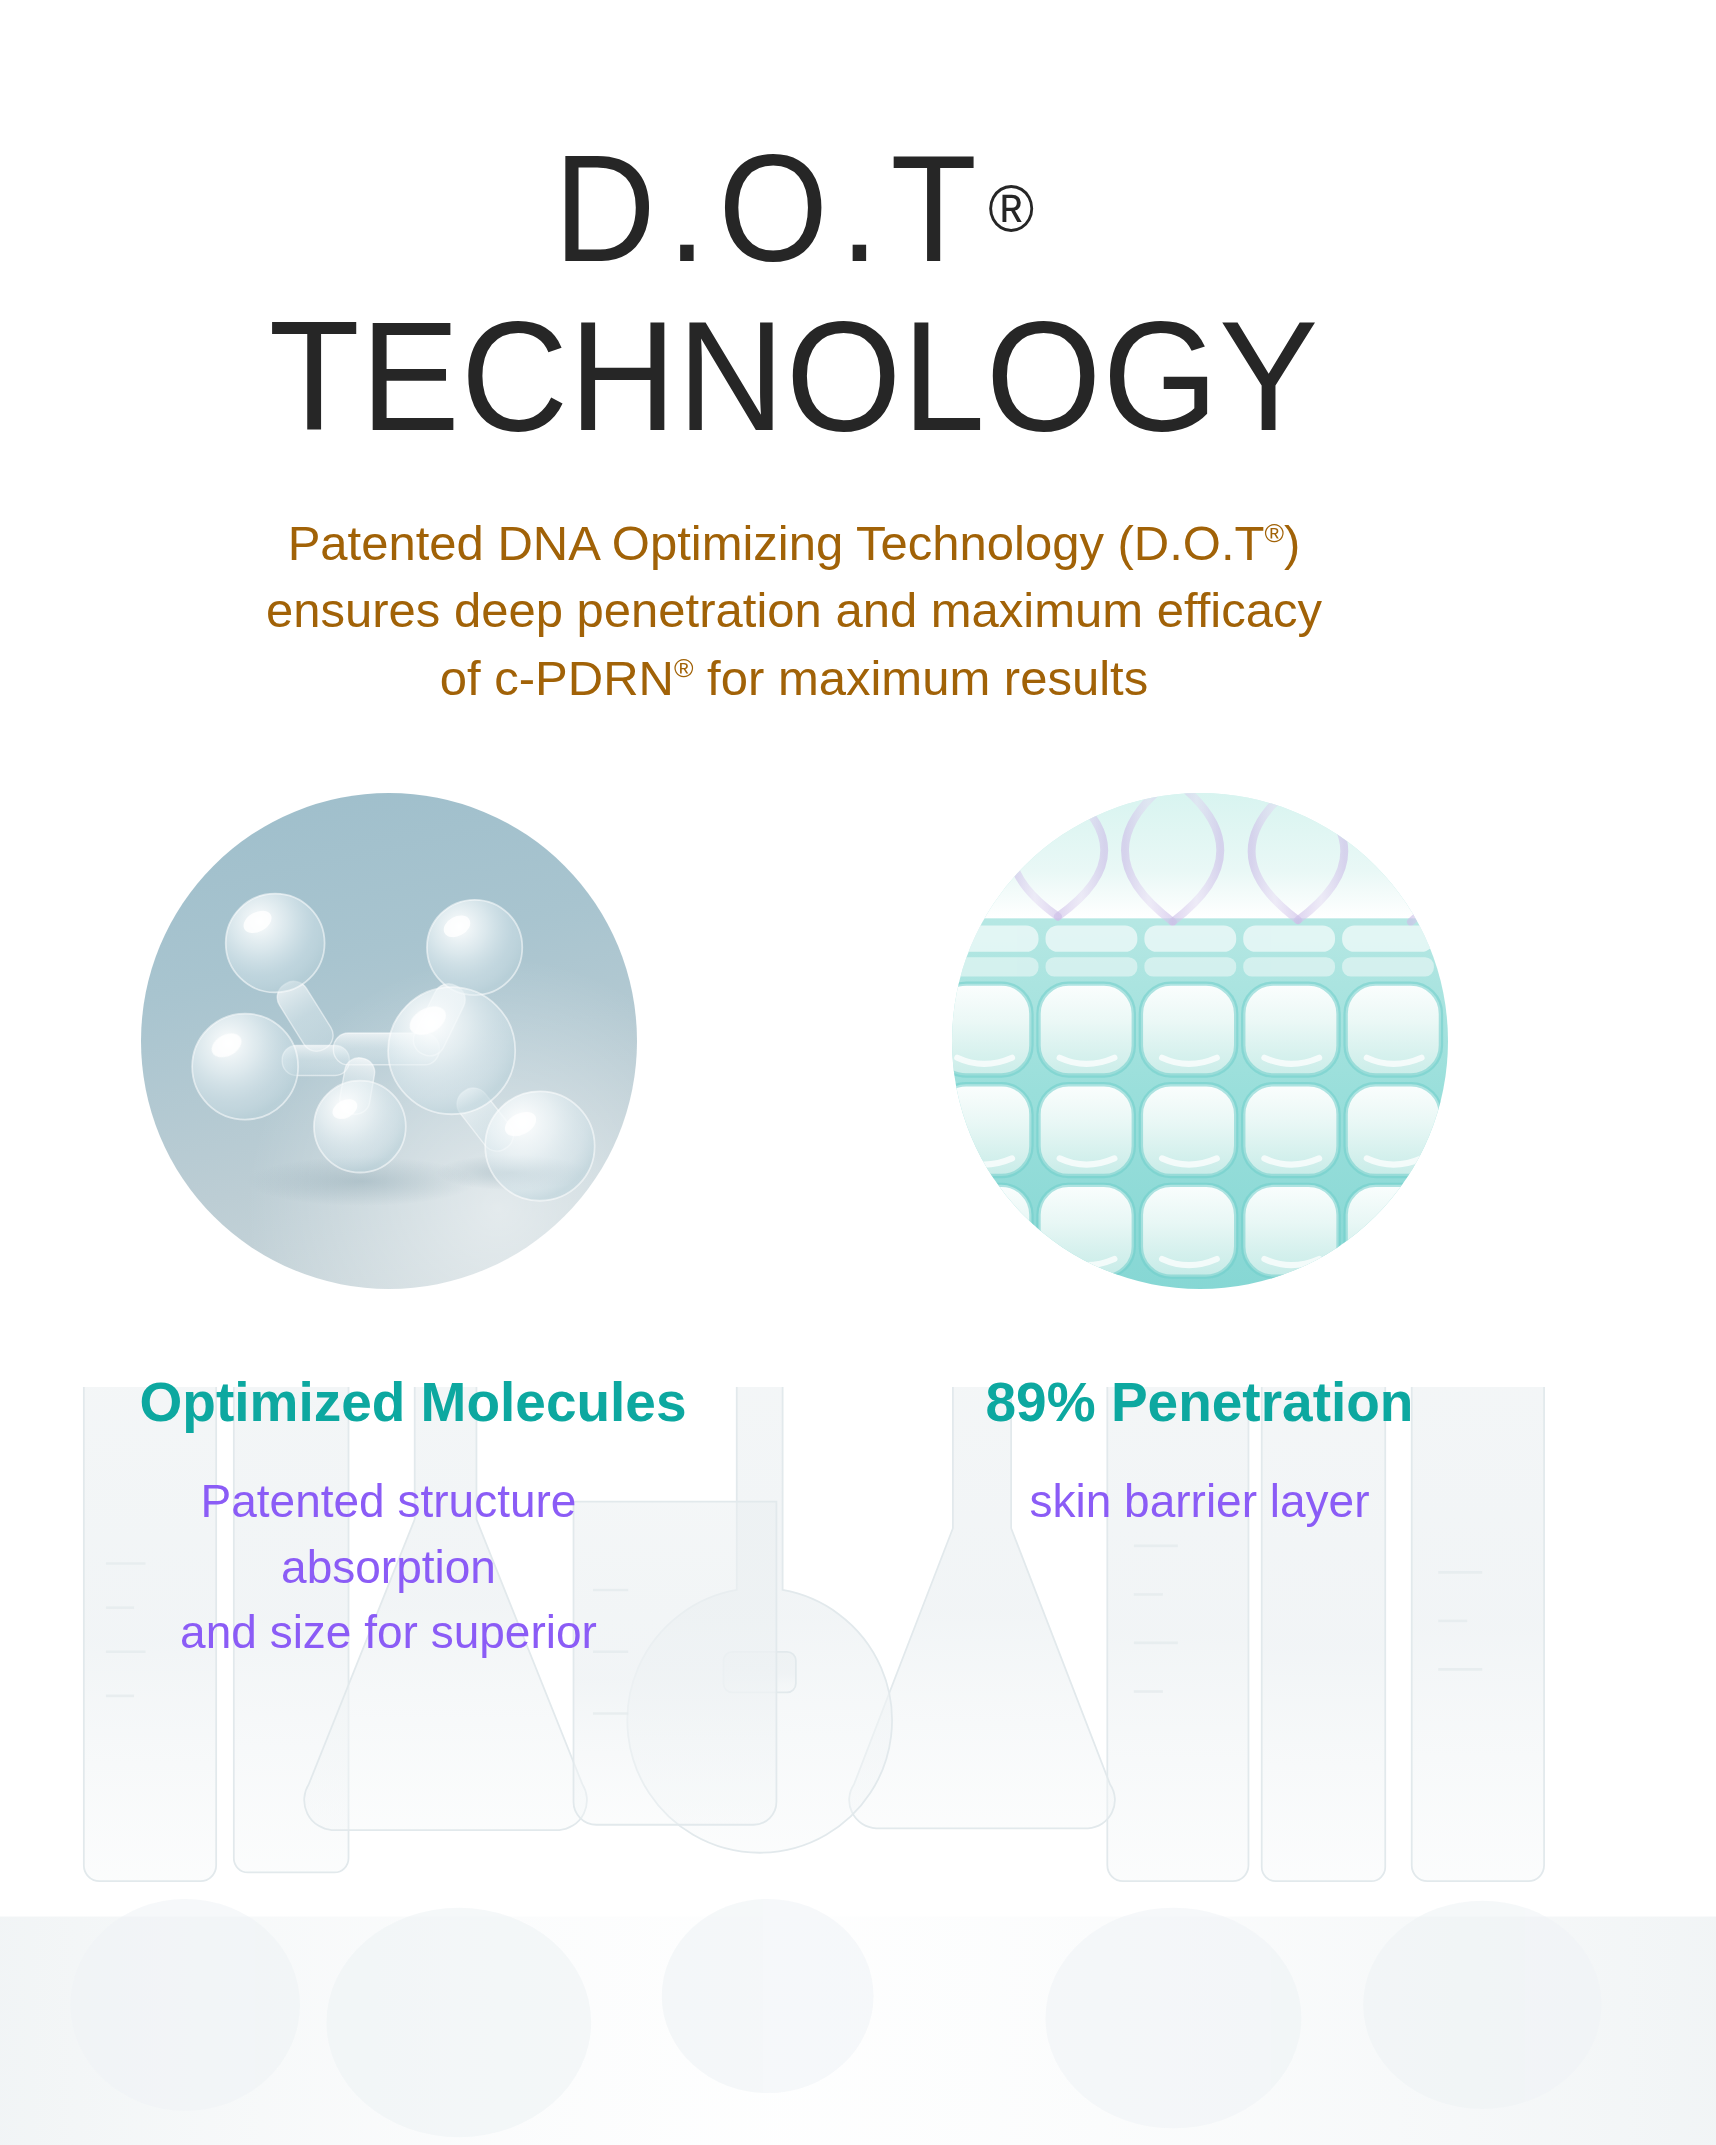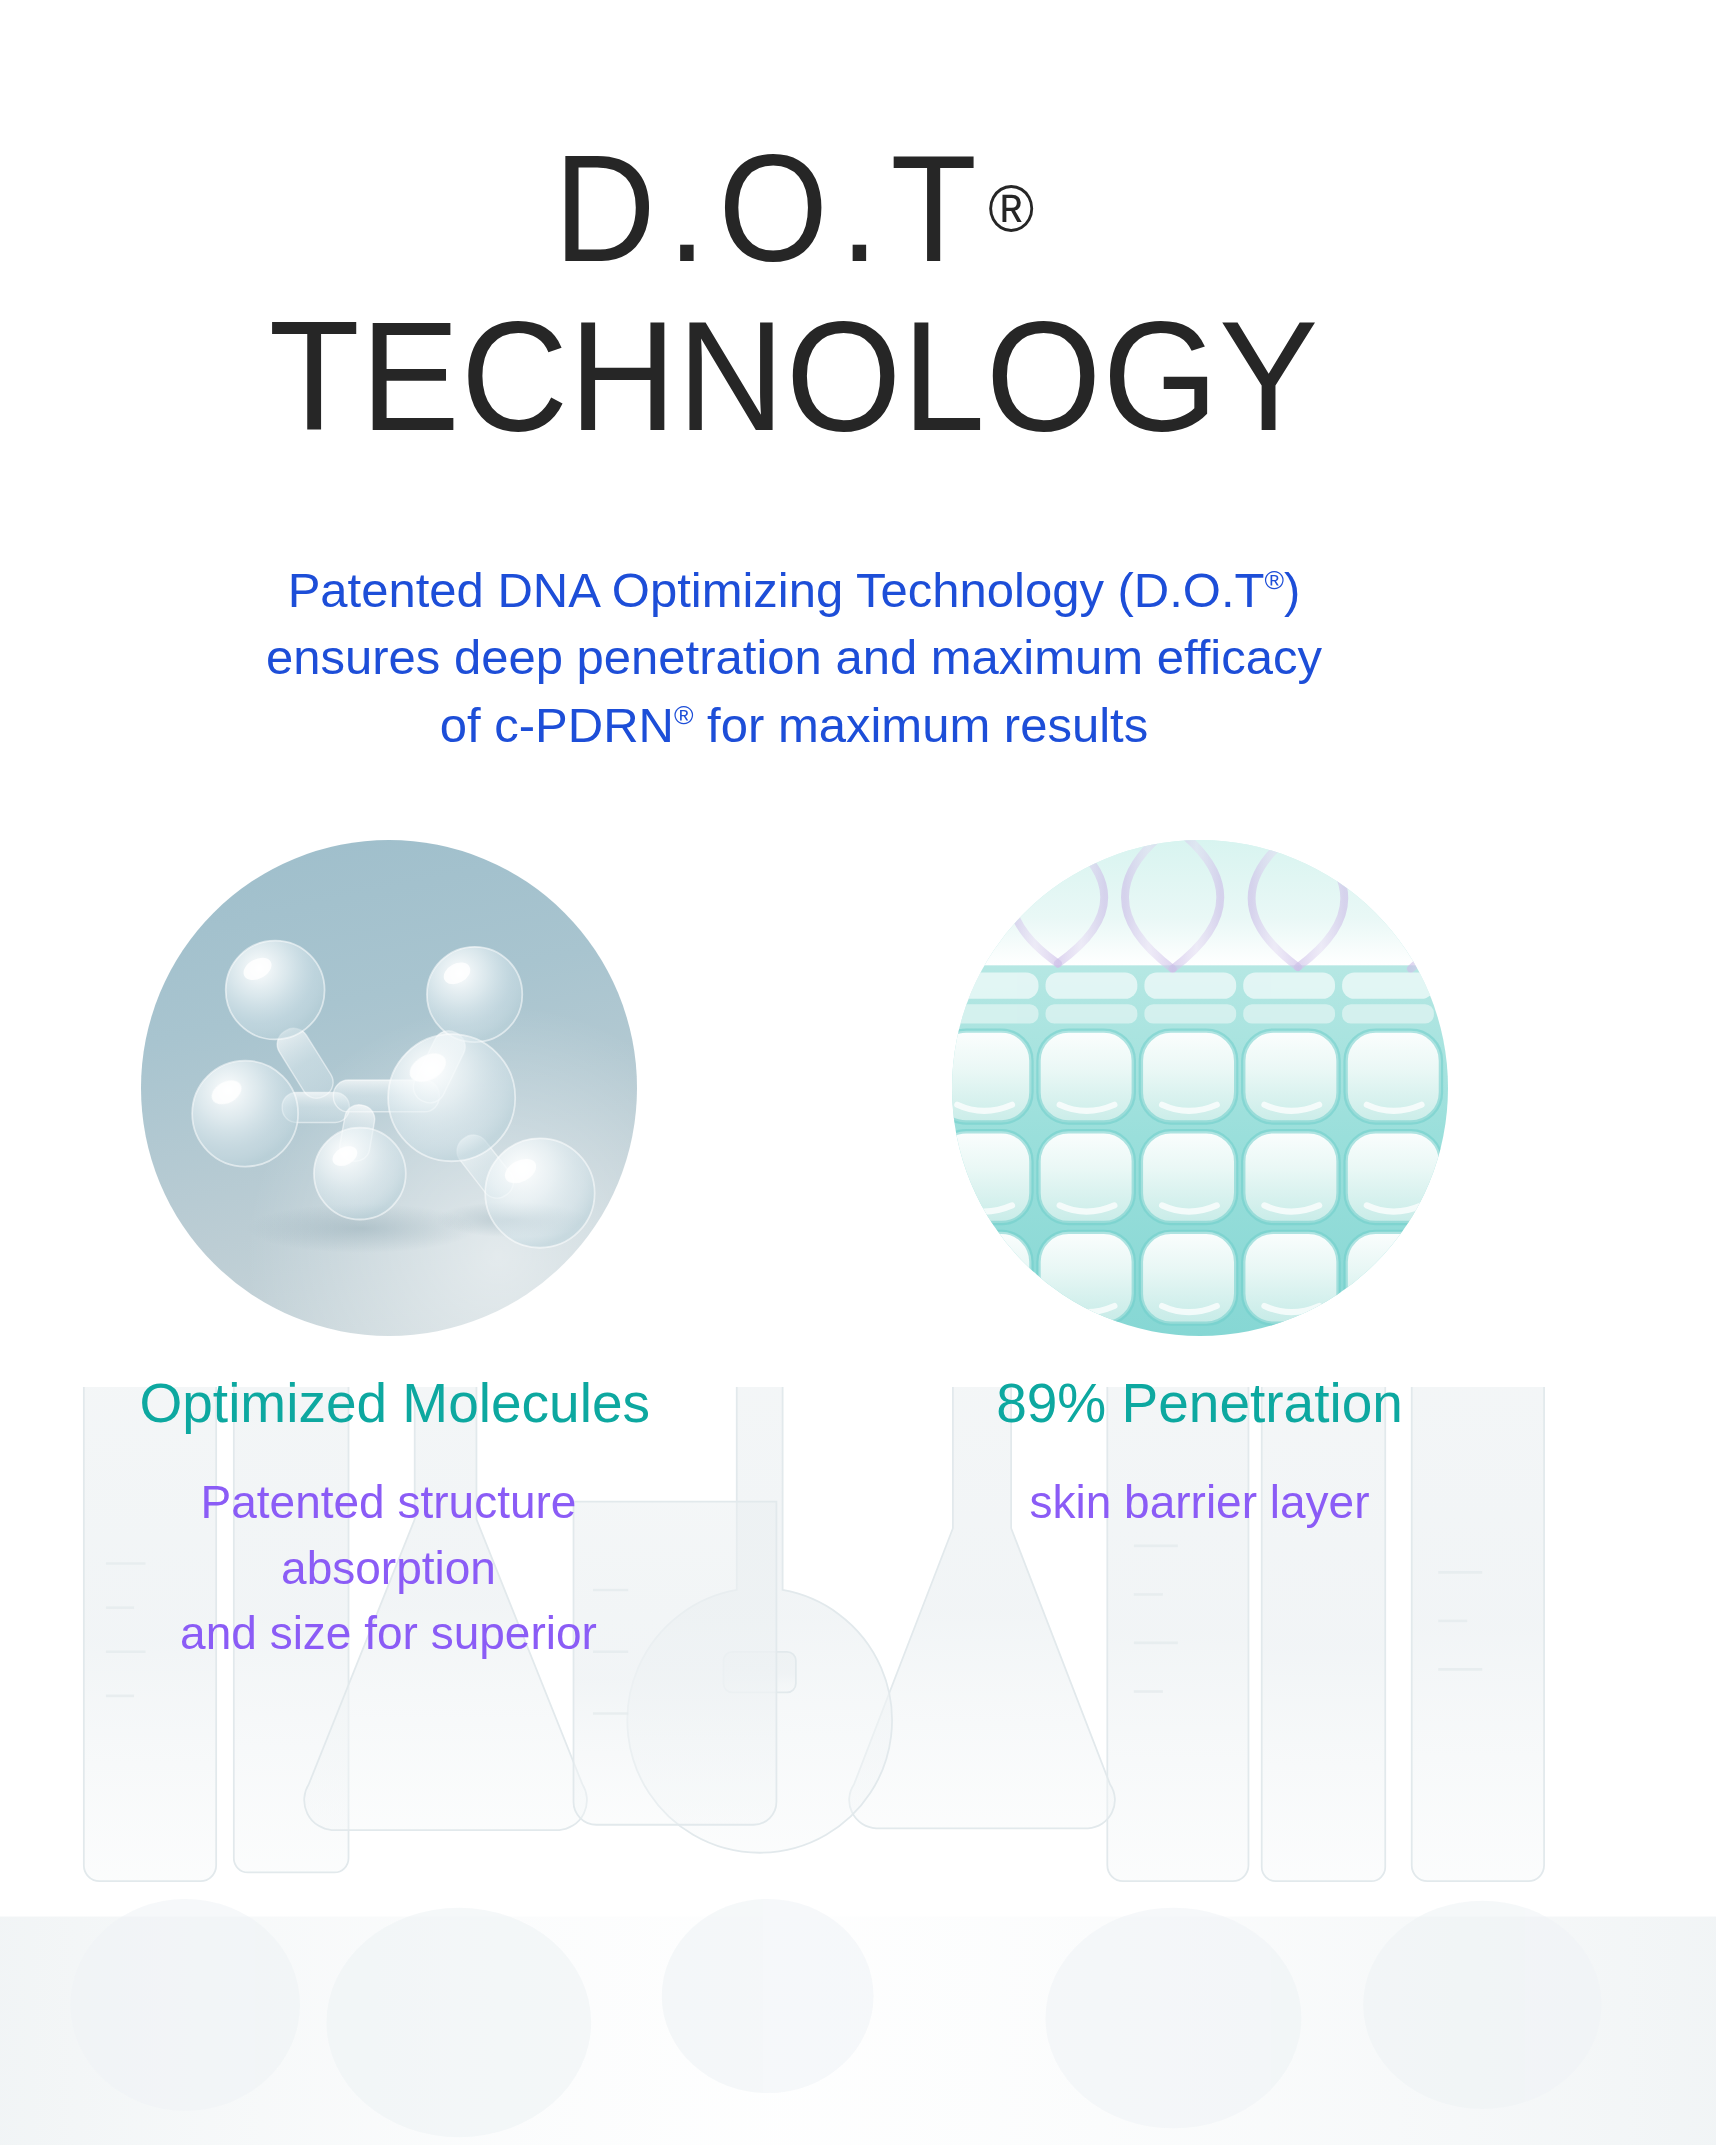--- a/index.html
+++ b/index.html
@@ -41,23 +41,23 @@
   }
   #title-tech {
     font-size:155px;
     letter-spacing:0.9px;
     transform:scaleX(.96);
     margin-top:12.4px;
   }
 
   
   #subtitle-block {
-    margin-top:100px;
+    margin-top:53px;
     text-align:center;
-    color:#1d4ed8;
+    color:#a16207;
     font-size:49px;
     line-height:1.38;
     font-weight:400;
   }
   #subtitle-block .sub-line { white-space:nowrap; }
   #subtitle-block .reg-sm {
     font-size:26.5px;
     vertical-align:17.6px;
   }
 
@@ -87,23 +87,23 @@
   #circle-molecule svg { position:absolute; inset:0; width:100%; height:100%; }
 
   
   #circle-barrier {
     background:linear-gradient(180deg,#d5f2ef 0%, #b8e8e4 22%, #9adfdb 60%, #86d7d4 100%);
   }
   #circle-barrier svg { position:absolute; inset:0; width:100%; height:100%; }
 
   
   .feature-heading {
-    margin-top:35px;
+    margin-top:81px;
     font-size:55px;
-    font-weight:normal;
+    font-weight:bold;
     color:#0da8a0;
     white-space:nowrap;
   }
   .feature-body {
     margin-top:35px;
     font-size:46px;
     line-height:1.42;
     color:#8b5cf6;
   }
   .feature-body .body-line { white-space:nowrap; }

